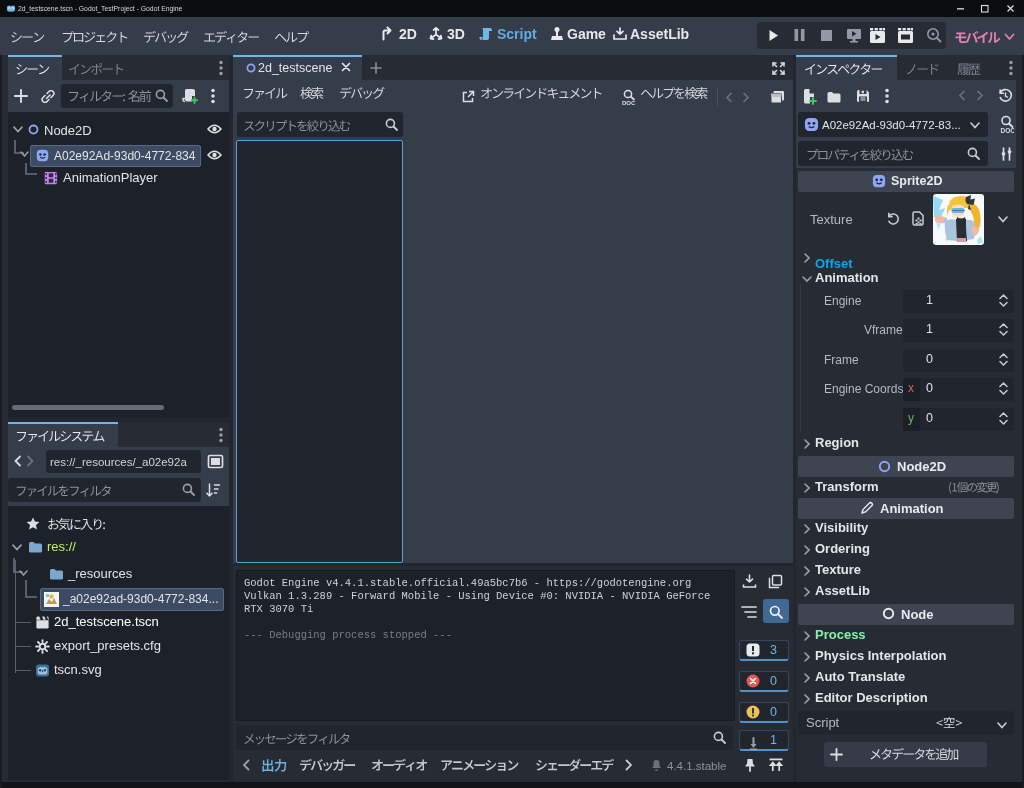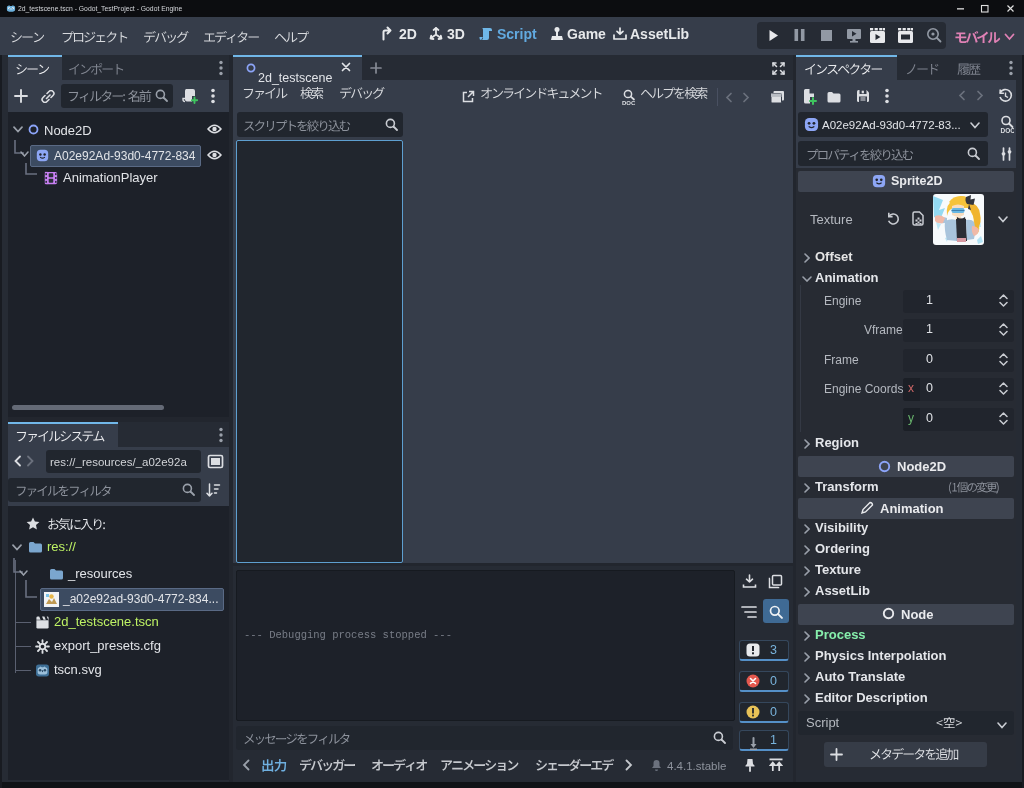--- a/index.html
+++ b/index.html
@@ -262,21 +262,21 @@
 <rect width="15" height="15" fill="#f2f4f6"></rect>
       <path d="M2 12 L5 7 L8 10 L10 6 L13 12 Z" fill="#c09a52"></path>
 <circle cx="7.5" cy="4.5" r="2.2" fill="#e8b84a"></circle>
       <rect x="2" y="2" width="3" height="3" fill="#7ec3e8"></rect>
     </svg>
 <div class="abs" style="left:63px;top:592px;font:12px 'Liberation Sans',sans-serif;color:#e2e4e8;line-height:15px;white-space:pre">_a02e92ad-93d0-4772-834...</div>
 <svg class="abs" style="left:35px;top:615px" width="15" height="15" viewBox="0 0 16 16">
 <path d="M1.5 5.5 L14.5 5.5 L14.5 13 Q14.5 14.5 13 14.5 L3 14.5 Q1.5 14.5 1.5 13 Z" fill="#dde0e4"></path>
 <path d="M1.5 5 L1.5 3 Q1.5 1.5 3 1.5 L4.5 1.5 L6 5 Z M7.5 1.5 L10 1.5 L11.5 5 L9 5 Z M13 1.5 Q14.5 1.5 14.5 3 L14.5 5 L14 5 L12.5 1.5 Z" fill="#dde0e4"></path>
     </svg>
-<div class="abs" style="left:54px;top:614px;font:13px 'Liberation Sans',sans-serif;color:#bef264;line-height:16px;white-space:pre">2d_testscene.tscn</div>
+<div class="abs" style="left:54px;top:614px;font:13px 'Liberation Sans',sans-serif;color:#ffffff;line-height:16px;white-space:pre">2d_testscene.tscn</div>
 <svg class="abs" style="left:35px;top:639px" width="15" height="15" viewBox="0 0 16 16">
 <circle cx="8" cy="8" r="3" fill="none" stroke="#dde0e4" stroke-width="2"></circle>
 <g stroke="#dde0e4" stroke-width="2" stroke-linecap="round">
         <path d="M8 1.2 L8 3.2 M8 12.8 L8 14.8 M1.2 8 L3.2 8 M12.8 8 L14.8 8 M3.2 3.2 L4.6 4.6 M11.4 11.4 L12.8 12.8 M3.2 12.8 L4.6 11.4 M11.4 4.6 L12.8 3.2"></path>
       </g>
     </svg>
 <div class="abs" style="left:54px;top:638px;font:13px 'Liberation Sans',sans-serif;color:#e2e4e8;line-height:16px;white-space:pre">export_presets.cfg</div>
 <svg class="abs" style="left:36px;top:664px" width="13" height="13" viewBox="0 0 24 22">
 <rect x="0" y="0" width="24" height="22" rx="5" fill="#3e6f96"></rect>
 <path d="M3 14.5 L3 8.5 Q3 5.5 6 5.5 L8 3.5 L10.8 5.2 Q12 5 13.2 5.2 L16 3.5 L18 5.5 Q21 5.5 21 8.5 L21 14.5 Q21 18.5 12 18.5 Q3 18.5 3 14.5Z" fill="#9cc0da"></path>
@@ -284,21 +284,21 @@
       <circle cx="16.4" cy="10.5" r="2.4" fill="#2a4a66"></circle>
 <rect x="11" y="10.5" width="2" height="3.4" fill="#2a4a66"></rect>
     </svg>
 <div class="abs" style="left:54px;top:662px;font:13px 'Liberation Sans',sans-serif;color:#e2e4e8;line-height:16px;white-space:pre">tscn.svg</div>
 <div class="abs" style="left:233px;top:55px;width:560px;height:511px;background:#363d4a"></div>
 <div class="abs" style="left:233px;top:55px;width:560px;height:25px;background:#262b34"></div>
 <div class="abs" style="left:233px;top:55px;width:129px;height:25px;background:#363d4a;border-top:2px solid #71b7e8;box-sizing:border-box"></div>
 <svg class="abs" style="left:246px;top:63px" width="10" height="10" viewBox="0 0 10 10">
       <circle cx="5" cy="5" r="3.6" fill="none" stroke="#8ca4f8" stroke-width="1.7"></circle>
     </svg>
-<div class="abs" style="left:258px;top:71px;font:12.5px 'Liberation Sans',sans-serif;color:#e2e4e8;line-height:15.5px;white-space:pre">2d_testscene</div>
+<div class="abs" style="left:258px;top:61px;font:12.5px 'Liberation Sans',sans-serif;color:#e2e4e8;line-height:15.5px;white-space:pre">2d_testscene</div>
 <svg class="abs" style="left:341px;top:62px" width="10" height="10" viewBox="0 0 10 10">
       <path d="M1.5 1.5 L8.5 8.5 M8.5 1.5 L1.5 8.5" stroke="#e2e4e8" stroke-width="1.7" stroke-linecap="round"></path>
     </svg>
 <svg class="abs" style="left:370px;top:62px" width="12" height="12" viewBox="0 0 12 12">
       <path d="M6 1 L6 11 M1 6 L11 6" stroke="#868b95" stroke-width="1.7" stroke-linecap="round"></path>
     </svg>
 <svg class="abs" style="left:772px;top:62px" width="13" height="13" viewBox="0 0 13 13">
 <g stroke="#dcdee2" stroke-width="1.5" fill="none" stroke-linecap="round" stroke-linejoin="round">
 <path d="M1 4 L1 1 L4 1 M9 1 L12 1 L12 4 M12 9 L12 12 L9 12 M4 12 L1 12 L1 9"></path>
 <path d="M1 1 L4.5 4.5 M12 1 L8.5 4.5 M12 12 L8.5 8.5 M1 12 L4.5 8.5"></path>
@@ -344,20 +344,23 @@
 <svg class="abs" style="left:243px;top:117.5px;overflow:visible" width="106" height="17.5" viewBox="0 -12.5 106 17.5">
       <path d="M10 -8.4Q9.9 -8.3 9.8 -8.1Q9.7 -7.9 9.7 -7.8Q9.4 -7.2 9.1 -6.5Q8.7 -5.7 8.2 -5Q7.7 -4.3 7.2 -3.7Q6.5 -2.9 5.7 -2.2Q4.9 -1.4 4 -0.8Q3 -0.2 2 0.3L1.2 -0.6Q2.3 -1 3.2 -1.6Q4.1 -2.1 4.9 -2.9Q5.8 -3.6 6.4 -4.3Q6.8 -4.8 7.2 -5.4Q7.7 -6 8 -6.6Q8.3 -7.2 8.5 -7.8Q8.4 -7.8 8 -7.8Q7.6 -7.8 7.1 -7.8Q6.6 -7.8 6 -7.8Q5.5 -7.8 5 -7.8Q4.4 -7.8 4.1 -7.8Q3.7 -7.8 3.6 -7.8Q3.4 -7.8 3.1 -7.7Q2.8 -7.7 2.6 -7.7Q2.4 -7.7 2.3 -7.7V-8.8Q2.4 -8.8 2.7 -8.8Q2.9 -8.8 3.2 -8.8Q3.4 -8.7 3.6 -8.7Q3.7 -8.7 4.1 -8.7Q4.5 -8.7 5 -8.7Q5.5 -8.7 6 -8.7Q6.6 -8.7 7.1 -8.7Q7.6 -8.7 7.9 -8.7Q8.3 -8.7 8.4 -8.7Q8.7 -8.7 9 -8.8Q9.2 -8.8 9.4 -8.8ZM7.4 -4.3Q7.9 -3.9 8.4 -3.4Q9 -2.9 9.5 -2.3Q10 -1.8 10.5 -1.3Q10.9 -0.8 11.2 -0.4L10.4 0.3Q9.9 -0.3 9.3 -1Q8.7 -1.6 8 -2.3Q7.3 -3 6.7 -3.6Z M21.5 -7.8Q21.4 -7.7 21.4 -7.5Q21.3 -7.3 21.2 -7.2Q21.1 -6.5 20.8 -5.8Q20.4 -5 20 -4.3Q19.6 -3.5 19 -2.8Q18.2 -1.8 17 -1Q15.8 -0.1 14 0.6L13.1 -0.3Q14.3 -0.6 15.2 -1.1Q16.1 -1.6 16.8 -2.1Q17.6 -2.7 18.1 -3.4Q18.6 -4 19 -4.7Q19.4 -5.4 19.7 -6Q20 -6.7 20.1 -7.3H15.5L15.9 -8.2Q16 -8.2 16.5 -8.2Q16.9 -8.2 17.4 -8.2Q17.9 -8.2 18.4 -8.2Q19 -8.2 19.4 -8.2Q19.8 -8.2 19.9 -8.2Q20.1 -8.2 20.3 -8.2Q20.5 -8.3 20.7 -8.3ZM17.3 -9.7Q17.2 -9.5 17 -9.2Q16.9 -8.9 16.8 -8.7Q16.4 -8 15.9 -7.2Q15.3 -6.5 14.5 -5.7Q13.7 -4.9 12.7 -4.2L11.9 -4.9Q12.7 -5.4 13.3 -5.9Q13.9 -6.5 14.4 -7Q14.9 -7.6 15.2 -8.1Q15.6 -8.7 15.8 -9.1Q15.9 -9.3 16 -9.6Q16.1 -9.8 16.2 -10.1Z M30.9 -9.5Q30.9 -9.3 30.9 -9Q30.9 -8.7 30.9 -8.4Q30.9 -8.2 30.9 -7.8Q30.9 -7.4 30.9 -7Q30.9 -6.6 30.9 -6.4Q30.9 -5.3 30.8 -4.5Q30.8 -3.7 30.6 -3.1Q30.4 -2.6 30.2 -2.1Q29.9 -1.7 29.6 -1.3Q29.2 -0.8 28.7 -0.5Q28.2 -0.1 27.6 0.1Q27.1 0.4 26.6 0.5L25.8 -0.3Q26.7 -0.6 27.4 -1Q28.2 -1.4 28.8 -2Q29.1 -2.4 29.3 -2.8Q29.5 -3.2 29.7 -3.7Q29.8 -4.2 29.8 -4.9Q29.8 -5.5 29.8 -6.4Q29.8 -6.7 29.8 -7.1Q29.8 -7.4 29.8 -7.8Q29.8 -8.2 29.8 -8.4Q29.8 -8.7 29.8 -9Q29.8 -9.3 29.8 -9.5ZM25.1 -9.4Q25.1 -9.2 25.1 -9Q25.1 -8.7 25.1 -8.5Q25.1 -8.4 25.1 -8.1Q25.1 -7.8 25.1 -7.4Q25.1 -6.9 25.1 -6.5Q25.1 -6 25.1 -5.5Q25.1 -5.1 25.1 -4.8Q25.1 -4.4 25.1 -4.3Q25.1 -4.1 25.1 -3.8Q25.1 -3.5 25.1 -3.4H24Q24 -3.5 24 -3.8Q24.1 -4 24.1 -4.3Q24.1 -4.5 24.1 -4.8Q24.1 -5.1 24.1 -5.5Q24.1 -6 24.1 -6.5Q24.1 -6.9 24.1 -7.4Q24.1 -7.8 24.1 -8.1Q24.1 -8.4 24.1 -8.5Q24.1 -8.7 24 -8.9Q24 -9.2 24 -9.4Z M41.9 -9Q41.9 -8.6 42.2 -8.4Q42.4 -8.2 42.8 -8.2Q43.1 -8.2 43.4 -8.4Q43.6 -8.6 43.6 -9Q43.6 -9.3 43.4 -9.6Q43.1 -9.8 42.8 -9.8Q42.4 -9.8 42.2 -9.6Q41.9 -9.3 41.9 -9ZM41.4 -9Q41.4 -9.4 41.6 -9.7Q41.7 -10 42.1 -10.2Q42.4 -10.4 42.8 -10.4Q43.2 -10.4 43.5 -10.2Q43.8 -10 44 -9.7Q44.2 -9.4 44.2 -9Q44.2 -8.6 44 -8.3Q43.8 -8 43.5 -7.8Q43.2 -7.6 42.8 -7.6Q42.4 -7.6 42.1 -7.8Q41.7 -8 41.6 -8.3Q41.4 -8.6 41.4 -9ZM42.5 -8.1Q42.4 -8 42.3 -7.9Q42.3 -7.7 42.3 -7.5Q42.2 -7 42 -6.4Q41.8 -5.8 41.6 -5.2Q41.4 -4.6 41.1 -4Q40.8 -3.4 40.4 -2.9Q39.8 -2.2 39.1 -1.5Q38.4 -0.9 37.5 -0.4Q36.6 0.1 35.5 0.4L34.6 -0.5Q35.8 -0.8 36.7 -1.3Q37.6 -1.7 38.3 -2.3Q39 -2.8 39.5 -3.5Q40 -4.1 40.3 -4.8Q40.6 -5.5 40.8 -6.2Q41.1 -7 41.1 -7.6Q41 -7.6 40.5 -7.6Q40 -7.6 39.3 -7.6Q38.7 -7.6 37.9 -7.6Q37.2 -7.6 36.6 -7.6Q35.9 -7.6 35.4 -7.6Q34.9 -7.6 34.7 -7.6Q34.4 -7.6 34.1 -7.6Q33.7 -7.6 33.5 -7.5V-8.6Q33.7 -8.6 33.9 -8.6Q34.1 -8.6 34.3 -8.6Q34.6 -8.6 34.8 -8.6Q34.9 -8.6 35.3 -8.6Q35.7 -8.6 36.2 -8.6Q36.7 -8.6 37.3 -8.6Q37.9 -8.6 38.5 -8.6Q39.1 -8.6 39.7 -8.6Q40.2 -8.6 40.5 -8.6Q40.9 -8.6 41 -8.6Q41.2 -8.6 41.3 -8.6Q41.5 -8.6 41.7 -8.6Z M46.7 -1.1Q46.7 -1.3 46.7 -1.8Q46.7 -2.3 46.7 -3.1Q46.7 -3.8 46.7 -4.6Q46.7 -5.4 46.7 -6.2Q46.7 -6.9 46.7 -7.5Q46.7 -8.1 46.7 -8.4Q46.7 -8.6 46.7 -9Q46.7 -9.4 46.6 -9.7H47.8Q47.8 -9.4 47.8 -9Q47.8 -8.7 47.8 -8.4Q47.8 -7.9 47.8 -7.2Q47.8 -6.5 47.8 -5.8Q47.8 -5 47.8 -4.2Q47.8 -3.5 47.8 -2.8Q47.8 -2.2 47.8 -1.7Q47.8 -1.3 47.8 -1.1Q47.8 -0.9 47.8 -0.6Q47.8 -0.4 47.8 -0.1Q47.8 0.2 47.8 0.4H46.6Q46.7 0.1 46.7 -0.3Q46.7 -0.8 46.7 -1.1ZM47.5 -6.4Q48.2 -6.2 48.9 -6Q49.6 -5.7 50.4 -5.4Q51.2 -5.1 51.9 -4.8Q52.6 -4.5 53.1 -4.3L52.7 -3.2Q52.1 -3.5 51.5 -3.8Q50.8 -4.1 50.1 -4.4Q49.4 -4.7 48.7 -4.9Q48 -5.1 47.5 -5.3Z M58.9 -9.9Q58.8 -9.5 58.7 -9Q58.6 -8.5 58.3 -7.9Q58.1 -7.3 57.7 -6.7Q57.4 -6.1 57 -5.6Q57.3 -5.8 57.6 -5.9Q57.9 -6 58.2 -6Q58.5 -6.1 58.8 -6.1Q59.5 -6.1 60 -5.7Q60.5 -5.3 60.5 -4.5Q60.5 -4.3 60.5 -3.9Q60.5 -3.5 60.5 -3.1Q60.5 -2.7 60.5 -2.3Q60.5 -1.9 60.5 -1.6H59.6Q59.6 -1.9 59.6 -2.2Q59.6 -2.6 59.6 -2.9Q59.6 -3.3 59.6 -3.6Q59.6 -4 59.6 -4.2Q59.6 -4.8 59.3 -5Q58.9 -5.3 58.5 -5.3Q57.9 -5.3 57.3 -5Q56.7 -4.8 56.3 -4.4Q56 -4.1 55.8 -3.8Q55.5 -3.5 55.2 -3.1L54.3 -3.7Q55.2 -4.6 55.8 -5.3Q56.4 -6.1 56.8 -6.8Q57.2 -7.4 57.4 -7.9Q57.6 -8.5 57.7 -9Q57.8 -9.5 57.9 -10ZM54.6 -8.5Q55.1 -8.5 55.7 -8.4Q56.3 -8.4 56.7 -8.4Q57.6 -8.4 58.5 -8.4Q59.5 -8.5 60.5 -8.6Q61.4 -8.7 62.3 -8.8L62.3 -7.9Q61.7 -7.8 60.9 -7.7Q60.2 -7.6 59.4 -7.6Q58.7 -7.6 58 -7.5Q57.3 -7.5 56.7 -7.5Q56.4 -7.5 56 -7.5Q55.7 -7.5 55.3 -7.6Q54.9 -7.6 54.6 -7.6ZM64.1 -5.5Q64 -5.5 63.8 -5.4Q63.6 -5.3 63.4 -5.3Q63.2 -5.2 63 -5.1Q62.4 -4.9 61.5 -4.5Q60.7 -4.1 59.8 -3.7Q59.1 -3.3 58.7 -3Q58.2 -2.7 57.9 -2.3Q57.6 -1.9 57.6 -1.5Q57.6 -1.1 57.8 -0.9Q58 -0.7 58.3 -0.6Q58.6 -0.4 59 -0.4Q59.4 -0.4 59.9 -0.4Q60.6 -0.4 61.6 -0.4Q62.5 -0.5 63.3 -0.7L63.3 0.3Q62.8 0.4 62.2 0.5Q61.6 0.5 61 0.5Q60.4 0.6 59.9 0.6Q59 0.6 58.2 0.4Q57.5 0.2 57.1 -0.2Q56.6 -0.6 56.6 -1.3Q56.6 -1.9 56.9 -2.4Q57.2 -2.9 57.6 -3.2Q58 -3.6 58.6 -4Q59.1 -4.3 59.7 -4.6Q60.3 -4.9 60.8 -5.1Q61.3 -5.4 61.8 -5.6Q62.3 -5.8 62.7 -6Q63 -6.1 63.2 -6.2Q63.5 -6.3 63.7 -6.4Z M71.7 -10.5H72.7V-8.3H71.7ZM73.1 -7.1 73.8 -7.5Q74.2 -7.2 74.5 -6.7Q74.9 -6.3 75.2 -5.9Q75.5 -5.5 75.7 -5.1L74.9 -4.6Q74.8 -5 74.5 -5.4Q74.2 -5.8 73.8 -6.3Q73.5 -6.7 73.1 -7.1ZM70.4 -7.5 71.3 -7.2Q70.9 -6.5 70.4 -5.7Q69.9 -5 69.4 -4.5Q69.3 -4.6 69.2 -4.7Q69.1 -4.8 68.9 -4.9Q68.8 -5 68.7 -5.1Q69.2 -5.5 69.6 -6.2Q70.1 -6.8 70.4 -7.5ZM68.8 -8.7H75.6V-7.9H68.8ZM70.8 -5.2Q71.2 -4 72 -2.9Q72.7 -1.8 73.6 -1Q74.6 -0.2 75.8 0.2Q75.7 0.3 75.6 0.5Q75.5 0.6 75.4 0.7Q75.3 0.9 75.2 1Q74 0.5 73 -0.4Q72 -1.2 71.2 -2.4Q70.5 -3.6 70 -5ZM66.2 -10.5 67 -10.2Q66.8 -9.7 66.5 -9.2Q66.2 -8.7 66 -8.3Q65.7 -7.8 65.5 -7.5L64.8 -7.8Q65.1 -8.1 65.3 -8.6Q65.6 -9.1 65.8 -9.6Q66 -10.1 66.2 -10.5ZM67.6 -9.1 68.4 -8.7Q68 -8 67.4 -7.2Q66.9 -6.4 66.4 -5.7Q65.9 -4.9 65.4 -4.4L64.8 -4.7Q65.2 -5.1 65.6 -5.7Q65.9 -6.2 66.3 -6.8Q66.7 -7.4 67 -8Q67.3 -8.6 67.6 -9.1ZM64.2 -7.9 64.7 -8.5Q65 -8.2 65.4 -7.8Q65.8 -7.5 66.1 -7.1Q66.4 -6.8 66.5 -6.5L66 -5.8Q65.8 -6.1 65.6 -6.5Q65.3 -6.8 64.9 -7.2Q64.6 -7.6 64.2 -7.9ZM67.2 -6.2 67.8 -6.4Q68.1 -6 68.3 -5.6Q68.5 -5.1 68.7 -4.7Q68.9 -4.2 69 -3.9L68.3 -3.5Q68.2 -3.9 68 -4.4Q67.9 -4.8 67.6 -5.3Q67.4 -5.8 67.2 -6.2ZM64.2 -4.9Q65 -4.9 66.1 -5Q67.2 -5 68.4 -5.1L68.4 -4.3Q67.3 -4.2 66.2 -4.2Q65.1 -4.1 64.3 -4ZM67.5 -3.2 68.2 -3.4Q68.4 -2.9 68.6 -2.3Q68.9 -1.6 69 -1.2L68.2 -0.9Q68.2 -1.4 67.9 -2Q67.7 -2.7 67.5 -3.2ZM64.9 -3.4 65.7 -3.2Q65.6 -2.3 65.3 -1.5Q65.1 -0.6 64.8 -0Q64.7 -0.1 64.6 -0.1Q64.5 -0.2 64.3 -0.3Q64.2 -0.3 64.1 -0.4Q64.4 -0.9 64.6 -1.7Q64.8 -2.5 64.9 -3.4ZM66.2 -4.5H67.1V1H66.2ZM73.6 -5.3 74.4 -5Q73.9 -3.6 73.1 -2.4Q72.3 -1.2 71.2 -0.3Q70.1 0.5 68.8 1Q68.7 0.9 68.6 0.8Q68.5 0.6 68.4 0.5Q68.3 0.4 68.2 0.3Q69.5 -0.2 70.5 -1Q71.6 -1.7 72.4 -2.8Q73.1 -3.9 73.6 -5.3Z M78.6 -9.9Q78.5 -9.5 78.4 -9.1Q78.3 -8.6 78.2 -8.1Q78.2 -7.6 78.1 -7.2Q78.1 -6.7 78 -6.4Q78.2 -6.9 78.6 -7.4Q78.9 -7.9 79.3 -8.3Q79.8 -8.7 80.3 -9Q80.8 -9.2 81.4 -9.2Q82.3 -9.2 82.9 -8.7Q83.5 -8.2 83.9 -7.2Q84.3 -6.2 84.3 -4.9Q84.3 -3.6 83.9 -2.7Q83.5 -1.7 82.8 -1.1Q82.1 -0.4 81.1 0Q80.2 0.4 79 0.6L78.4 -0.3Q79.4 -0.4 80.3 -0.7Q81.2 -1 81.8 -1.6Q82.5 -2.1 82.9 -2.9Q83.2 -3.7 83.2 -4.9Q83.2 -5.9 83 -6.7Q82.8 -7.4 82.4 -7.9Q81.9 -8.3 81.3 -8.3Q80.7 -8.3 80.1 -7.9Q79.6 -7.6 79.2 -7Q78.7 -6.4 78.4 -5.7Q78.2 -5 78.1 -4.4Q78.1 -4 78.1 -3.7Q78.1 -3.3 78.1 -2.9L77.2 -2.8Q77.1 -3.2 77.1 -3.7Q77 -4.2 77 -4.8Q77 -5.2 77.1 -5.8Q77.1 -6.3 77.2 -6.9Q77.2 -7.4 77.3 -7.9Q77.4 -8.4 77.4 -8.8Q77.5 -9.1 77.5 -9.4Q77.5 -9.6 77.5 -9.9Z M90.1 -9.9H92.7V-9H90.1ZM92.1 -9.9H93.1Q93.3 -8.4 93.5 -7.2Q93.8 -5.9 94.2 -4.9Q94.6 -3.8 95.3 -3Q96 -2.2 96.9 -1.8Q96.8 -1.7 96.7 -1.6Q96.5 -1.4 96.4 -1.3Q96.3 -1.2 96.2 -1.1Q95.2 -1.6 94.6 -2.4Q93.9 -3.3 93.4 -4.3Q93 -5.4 92.7 -6.7Q92.4 -8 92.3 -9.4H92.1ZM92.2 -7.4 93.1 -7.3Q92.7 -5.2 91.8 -3.6Q90.9 -2 89.5 -1Q89.4 -1.1 89.3 -1.3Q89.2 -1.4 89 -1.5Q88.9 -1.7 88.8 -1.7Q90.1 -2.6 91 -4.1Q91.8 -5.5 92.2 -7.4ZM88.3 -5.6V-1.1H87.4V-4.7H85.6V-5.6ZM88.3 -1.6Q88.7 -0.9 89.5 -0.5Q90.3 -0.2 91.4 -0.1Q91.9 -0.1 92.7 -0.1Q93.4 -0.1 94.2 -0.1Q95 -0.1 95.8 -0.2Q96.5 -0.2 97.1 -0.2Q97 -0.1 96.9 0Q96.9 0.2 96.8 0.4Q96.8 0.6 96.8 0.7Q96.2 0.7 95.5 0.8Q94.8 0.8 94.1 0.8Q93.3 0.8 92.6 0.8Q91.9 0.8 91.4 0.8Q90.2 0.7 89.3 0.4Q88.5 0 87.9 -0.7Q87.4 -0.3 86.9 0.1Q86.5 0.5 85.9 0.9L85.4 -0.1Q85.9 -0.4 86.4 -0.8Q86.9 -1.2 87.4 -1.6ZM85.7 -9.6 86.4 -10.2Q86.8 -9.9 87.3 -9.6Q87.7 -9.3 88.1 -8.9Q88.4 -8.6 88.6 -8.2L87.9 -7.6Q87.7 -7.9 87.3 -8.3Q87 -8.7 86.6 -9Q86.2 -9.4 85.7 -9.6Z M100.3 -9.9Q100.3 -9.7 100.2 -9.4Q100.2 -9.1 100.2 -8.7Q100.2 -8.5 100.2 -8Q100.2 -7.5 100.2 -6.9Q100.2 -6.3 100.2 -5.8Q100.2 -5.2 100.2 -4.9L99.3 -5.4Q99.3 -5.7 99.3 -6.1Q99.3 -6.6 99.3 -7.1Q99.3 -7.6 99.3 -8Q99.3 -8.5 99.3 -8.7Q99.3 -9.1 99.2 -9.4Q99.2 -9.7 99.2 -9.9ZM104.7 -8.6Q104.9 -8.5 105.3 -8.2Q105.6 -7.9 106 -7.6Q106.3 -7.3 106.6 -6.9Q106.9 -6.6 107.2 -6.3L106.5 -5.6Q106.2 -6 105.7 -6.5Q105.3 -6.9 104.8 -7.3Q104.4 -7.7 104 -8ZM96.8 -8.3Q97.3 -8.2 97.8 -8.1Q98.3 -8.1 98.8 -8.1Q99.6 -8.1 100.6 -8.2Q101.6 -8.4 102.6 -8.6V-7.7Q102 -7.5 101.3 -7.4Q100.6 -7.3 100 -7.3Q99.3 -7.2 98.8 -7.2Q98.4 -7.2 97.9 -7.2Q97.4 -7.3 96.8 -7.3ZM99.9 -2.6Q99.9 -2.5 99.9 -2.3Q99.8 -2 99.8 -1.8Q99.8 -1.6 99.8 -1.4Q99.8 -1.1 99.9 -0.9Q100 -0.7 100.1 -0.6Q100.3 -0.5 100.7 -0.5Q101.1 -0.4 101.8 -0.4Q102.2 -0.4 102.6 -0.4Q103 -0.5 103.4 -0.5Q103.7 -0.6 103.9 -0.6Q104.4 -0.8 104.7 -1.1Q105 -1.4 105 -2Q105 -2.4 105 -2.7Q105 -3.1 104.9 -3.4L106 -3.1Q106 -2.8 106 -2.6Q106 -2.4 106 -2.2Q106 -2 106 -1.7Q106 -1.2 105.8 -0.8Q105.6 -0.4 105.3 -0.1Q104.9 0.1 104.4 0.3Q104.1 0.3 103.6 0.4Q103.2 0.5 102.7 0.5Q102.2 0.5 101.8 0.5Q101 0.5 100.5 0.5Q100 0.4 99.7 0.3Q99.3 0.1 99.2 -0.1Q99 -0.2 99 -0.5Q98.9 -0.7 98.9 -1Q98.9 -1.3 98.9 -1.7Q98.9 -2 98.9 -2.3ZM100.5 -4.3Q100.5 -3.9 100.4 -3.4Q100.3 -2.9 100.1 -2.5Q99.9 -2.1 99.5 -1.8Q99.1 -1.6 98.5 -1.6Q98.1 -1.6 97.8 -1.8Q97.4 -2 97.1 -2.4Q96.9 -2.8 96.9 -3.5Q96.9 -4.2 97.1 -4.7Q97.4 -5.3 97.9 -5.6Q98.3 -6 98.9 -6Q99.7 -6 100.1 -5.5Q100.5 -5 100.5 -4.3ZM98.6 -2.5Q99 -2.5 99.2 -2.7Q99.4 -3 99.5 -3.4Q99.6 -3.8 99.6 -4.2Q99.6 -4.7 99.4 -4.9Q99.2 -5.2 98.9 -5.2Q98.6 -5.2 98.3 -5Q98 -4.8 97.9 -4.4Q97.7 -4.1 97.7 -3.6Q97.7 -3.1 98 -2.8Q98.3 -2.5 98.6 -2.5Z" fill="#8d929c"></path>
     </svg>
 <svg class="abs" style="left:385px;top:118px" width="13" height="13" viewBox="0 0 13 13">
       <circle cx="5.4" cy="5.4" r="4" fill="none" stroke="#c9ccd2" stroke-width="1.6"></circle>
       <path d="M8.5 8.5 L12 12" stroke="#c9ccd2" stroke-width="1.8" stroke-linecap="round"></path>
     </svg>
 <div class="abs" style="left:236px;top:140px;width:167px;height:423px;background:#21262e;border:1.5px solid #5e9fd0;border-radius:2px;box-sizing:border-box"></div>
 <div class="abs" style="left:233px;top:566px;width:560px;height:216px;background:#262b34"></div>
 <div class="abs" style="left:236px;top:570px;width:497px;height:149px;background:#1d2129;border:1px solid #161a20;border-radius:2px"></div>
+<div class="abs" style="left:244px;top:577px;font:10.5px 'Liberation Mono',monospace;color:#cfd1d5;line-height:13px;white-space:pre">Godot Engine v4.4.1.stable.official.49a5bc7b6 - https://godotengine.org
+Vulkan 1.3.289 - Forward Mobile - Using Device #0: NVIDIA - NVIDIA GeForce
+RTX 3070 Ti</div>
 <div class="abs" style="left:244px;top:629px;font:10.5px 'Liberation Mono',monospace;color:#787d87;white-space:pre">--- Debugging process stopped ---</div>
 <svg class="abs" style="left:742px;top:574px" width="15" height="15" viewBox="0 0 15 15">
 <path d="M7.5 1 L7.5 8 M7.5 8 L4.5 5.2 M7.5 8 L10.5 5.2" stroke="#dcdee2" stroke-width="1.6" fill="none" stroke-linecap="round"></path>
 <path d="M1.5 10.5 L1.5 13 L13.5 13 L13.5 10.5" stroke="#dcdee2" stroke-width="1.6" fill="none"></path>
     </svg>
 <svg class="abs" style="left:768px;top:574px" width="15" height="15" viewBox="0 0 15 15">
 <rect x="4.5" y="1.5" width="9" height="9.5" rx="1" fill="none" stroke="#dcdee2" stroke-width="1.5"></rect>
 <path d="M2 4.5 L1.5 4.5 L1.5 13.5 L10.5 13.5 L10.5 13" fill="none" stroke="#dcdee2" stroke-width="1.5"></path>
     </svg>
 <svg class="abs" style="left:741px;top:605px" width="16" height="14" viewBox="0 0 16 14">
@@ -565,21 +568,21 @@
 <path d="M33 26 Q39 25 41 28 Q43 36 41 45 L34 46Z" fill="#a9c4dc"></path>
 <path d="M39 32 Q44 32 46 36 Q45 41 41 42 Q38 38 39 32Z" fill="#f0b9a8"></path>
 <path d="M24 44 L33 44 L33 48 L24 48Z" fill="#d89aa2"></path>
 </svg>
 <svg class="abs" style="left:998px;top:216px" width="10" height="7" viewBox="0 0 10 7">
       <path d="M1 1 L5 5.5 L9 1" stroke="#c9ccd2" stroke-width="1.6" fill="none" stroke-linecap="round"></path>
     </svg>
 <svg class="abs" style="left:804px;top:253px" width="6" height="10" viewBox="0 0 6 10">
       <path d="M1 1 L5 5 L1 9" stroke="#9aa0aa" stroke-width="1.6" fill="none" stroke-linecap="round"></path>
     </svg>
-<div class="abs" style="left:815px;top:249px;font:13px 'Liberation Sans',sans-serif;font-weight:700;color:#e5e5e5;line-height:16px;white-space:pre">Offset</div>
+<div class="abs" style="left:815px;top:256px;font:13px 'Liberation Sans',sans-serif;font-weight:700;color:#0ea5e9;line-height:16px;white-space:pre">Offset</div>
 <svg class="abs" style="left:802px;top:276px" width="10" height="6" viewBox="0 0 10 6">
       <path d="M1 1 L5 5 L9 1" stroke="#9aa0aa" stroke-width="1.6" fill="none" stroke-linecap="round"></path>
     </svg>
 <div class="abs" style="left:815px;top:270px;font:13px 'Liberation Sans',sans-serif;font-weight:700;color:#e4e6ea;line-height:16px;white-space:pre">Animation</div>
 <div class="abs" style="left:800px;top:285px;width:1px;height:147px;background:#343944"></div>
 <div class="abs" style="left:824px;top:294px;font:12px 'Liberation Sans',sans-serif;color:#b5b9c0;line-height:15px;white-space:pre">Engine</div>
 <div class="abs" style="left:903px;top:290px;width:111px;height:23px;background:#21252d;border-radius:3px"></div>
 <div class="abs" style="left:926px;top:293px;font:12.5px 'Liberation Sans',sans-serif;color:#dfe1e5;line-height:15.5px;white-space:pre">1</div>
 <svg class="abs" style="left:998px;top:294px" width="11" height="13" viewBox="0 0 11 13">
 <path d="M2 4.5 L5.5 1 L9 4.5 M2 8.5 L5.5 12 L9 8.5" stroke="#c9ccd2" stroke-width="1.5" fill="none" stroke-linecap="round" stroke-linejoin="round"></path>

